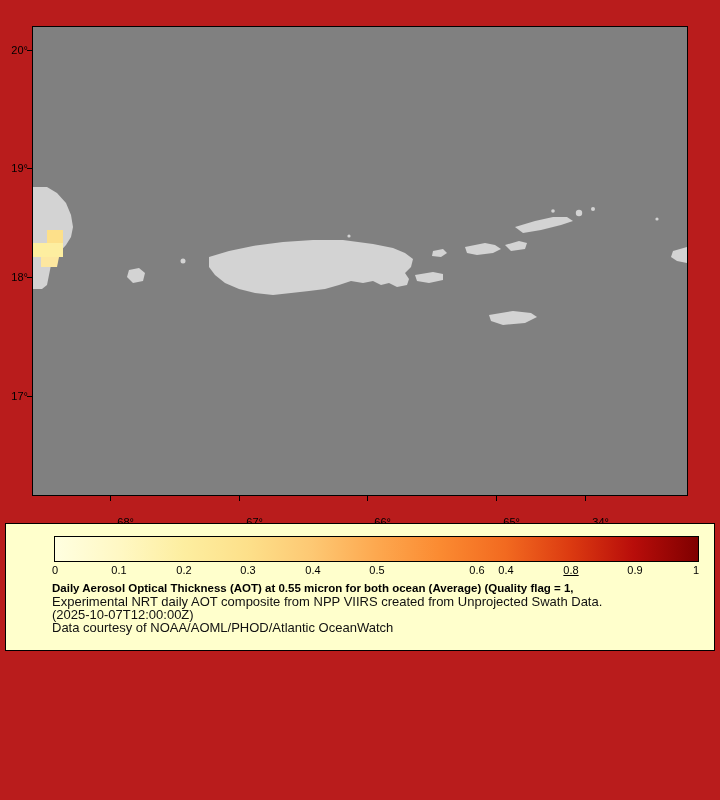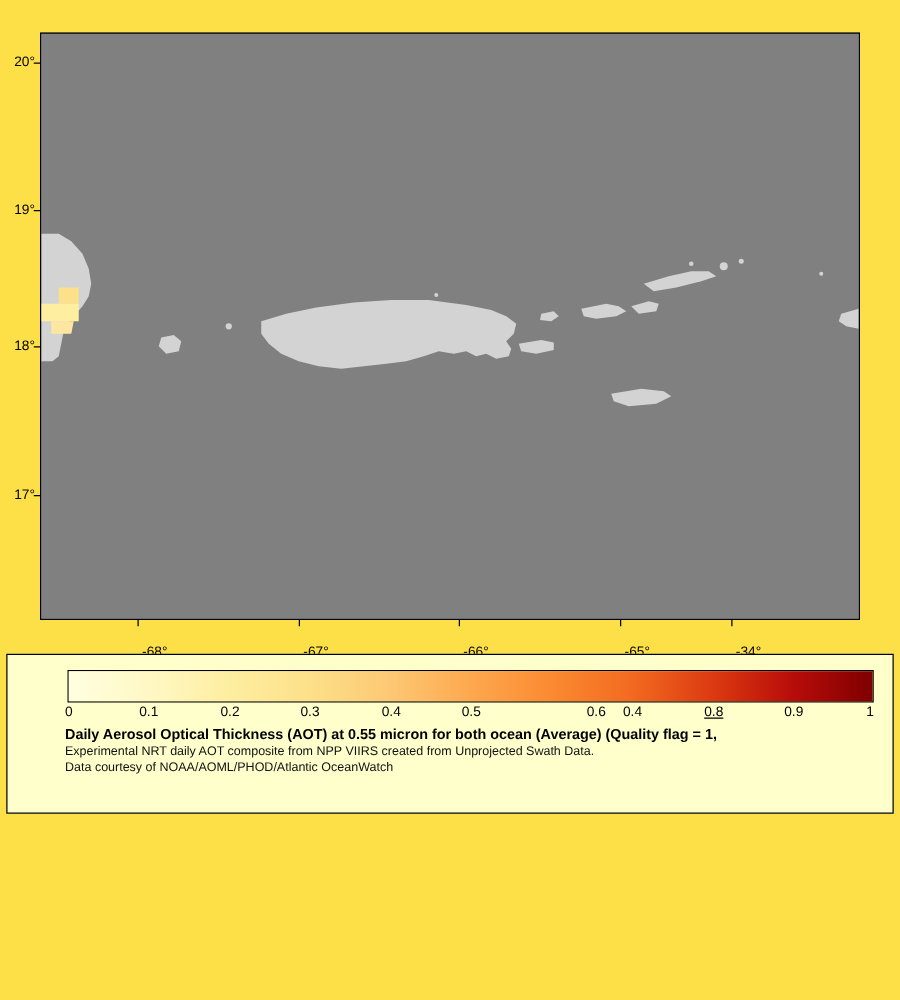--- a/index.html
+++ b/index.html
@@ -13,21 +13,21 @@
     font-family: "Liberation Sans", sans-serif;
     position: relative;
     overflow: hidden;
   }
 
   #page {
     position: absolute;
     left: 0; top: 0;
     width: 720px;
     height: 800px;
-    background: #fde047;
+    background: #b91c1c;
   }
 
   
   #map-area {
     position: absolute;
     left: 32px;
     top: 26px;
     width: 656px;
     height: 470px;
     background: #808080;
@@ -106,21 +106,21 @@
     width: 650px;
   }
   .legend-title {
     font-size: 11.5px;
     font-weight: bold;
     color: #000000;
     line-height: 13px;
     margin: 0;
   }
   .legend-sub {
-    font-size: 10px;
+    font-size: 13px;
     color: #111111;
     line-height: 13px;
     margin: 0;
   }
 </style>
 </head>
 <body>
 
 <div id="page">
 
@@ -203,17 +203,18 @@
     <div class="cb-tick" style="left:371px;">0.5</div>
     <div class="cb-tick" style="left:436px;margin-left:35px;">0.6</div>
     <div class="cb-tick" style="left:500px;">0.4</div>
     <div class="cb-tick" style="left:565px;text-decoration:underline;">0.8</div>
     <div class="cb-tick" style="left:629px;">0.9</div>
     <div class="cb-tick" style="left:690px;">1</div>
 
     <div id="legend-text">
       <p class="legend-title">Daily Aerosol Optical Thickness (AOT) at 0.55 micron for both ocean (Average) (Quality flag = 1,</p>
       <p class="legend-sub">Experimental NRT daily AOT composite from NPP VIIRS created from Unprojected Swath Data.</p>
+      <p class="legend-sub">(2025-10-07T12:00:00Z)</p>
       <p class="legend-sub">Data courtesy of NOAA/AOML/PHOD/Atlantic OceanWatch</p>
     </div>
   </div>
 
 </div>
 
 </body></html>

